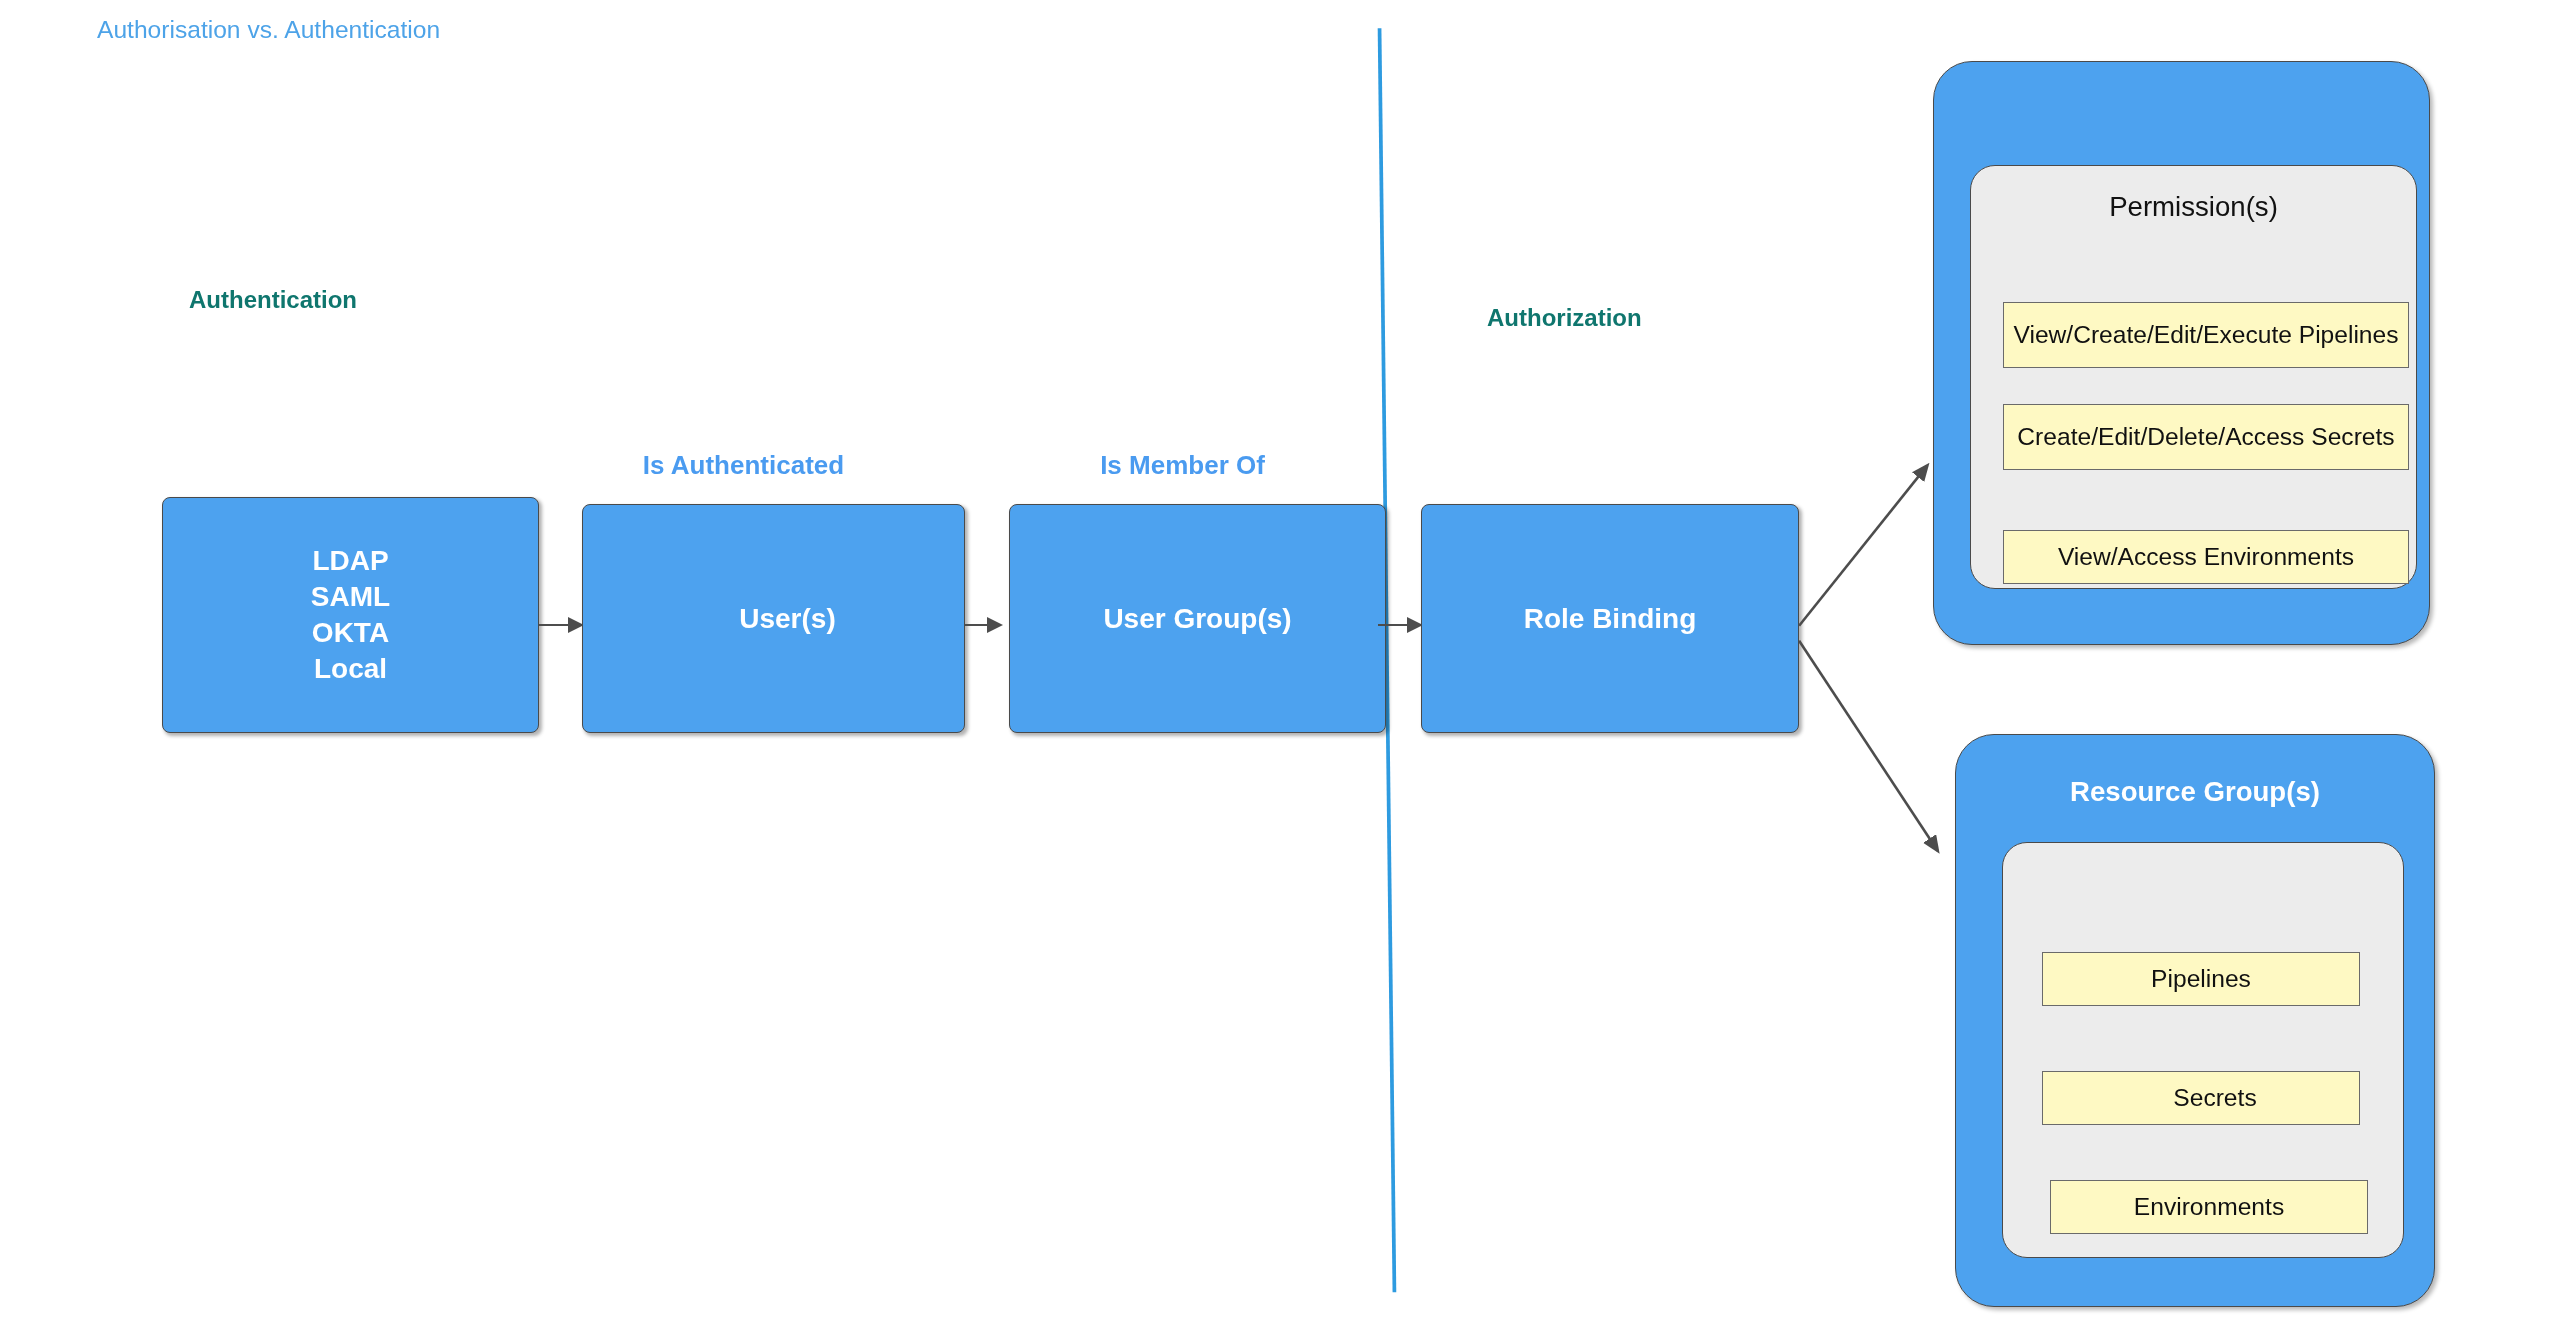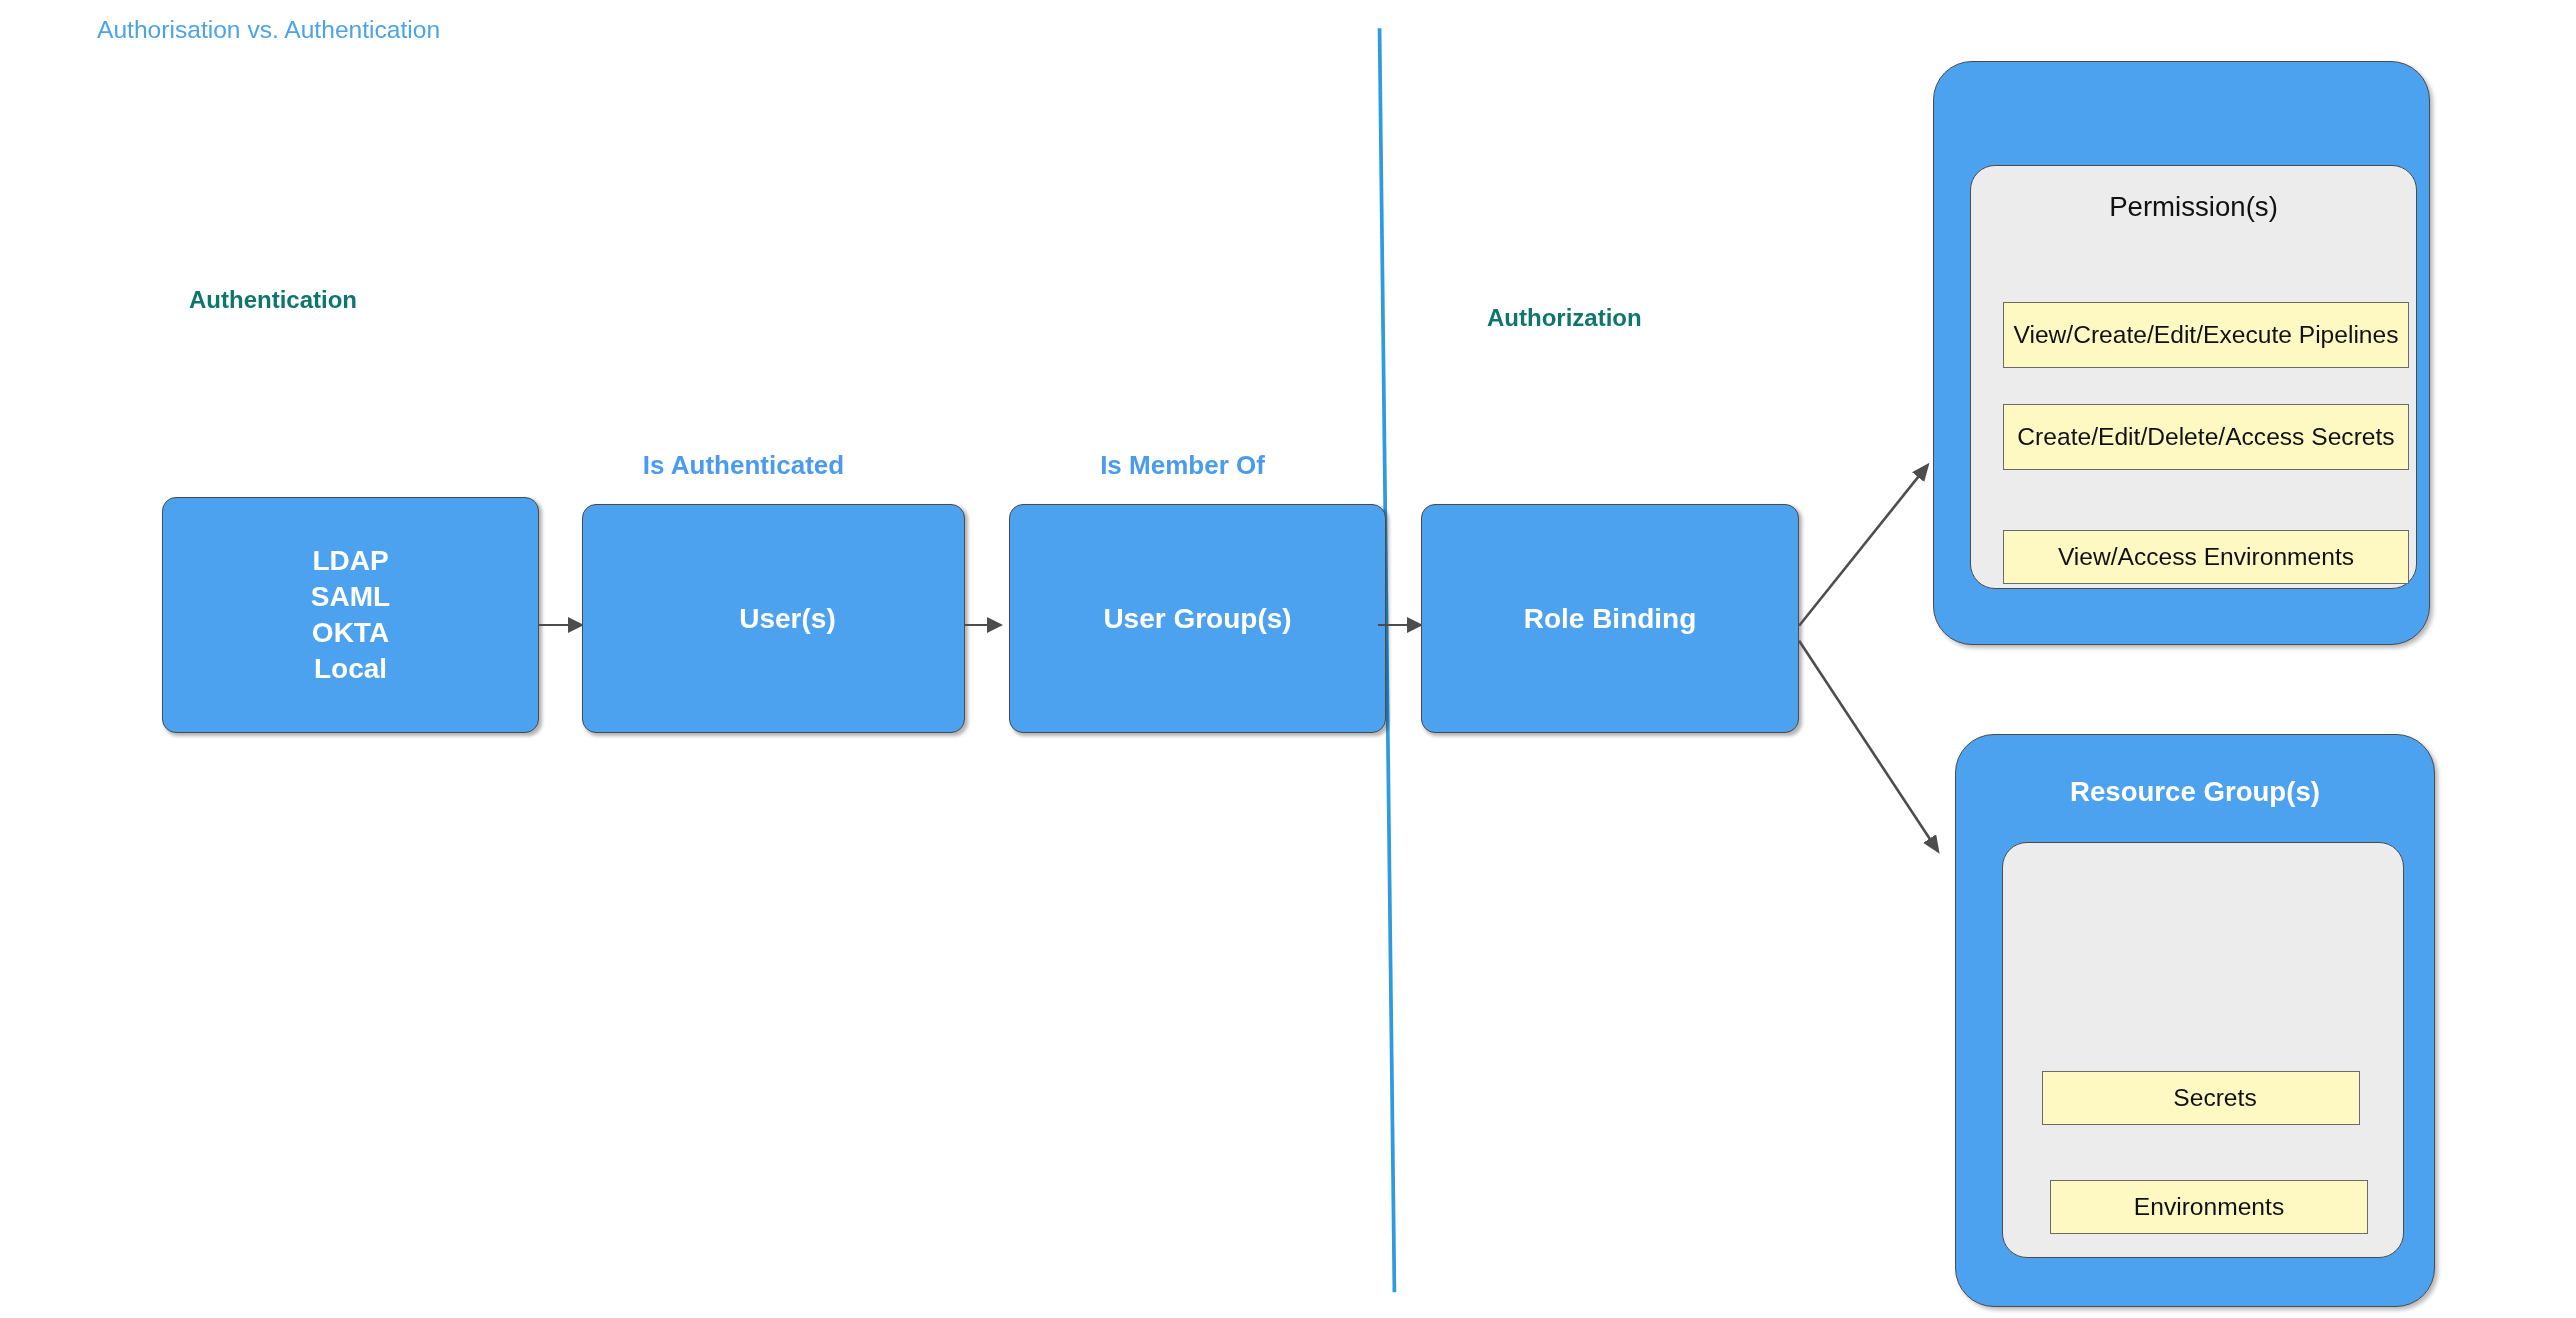--- a/index.html
+++ b/index.html
@@ -51,21 +51,21 @@
     text-align: center;
   }
   #label-is-authenticated { left: 632px;  top: 450px; width: 223px; }
   #label-is-member-of     { left: 1078px; top: 450px; width: 209px; }
 
   
   .proc-box {
     position: absolute;
     background: #4DA2EF;
     border: 1.5px solid #4a4a4a;
-    border-radius: 14px;
+    border-radius: 8px;
     box-shadow: 2.2px 2.2px 3.7px rgba(0,0,0,0.30);
     display: flex;
     align-items: center;
     justify-content: center;
     color: #ffffff;
     font-weight: bold;
     font-size: 28px;
     text-align: center;
     line-height: 1.28;
     box-sizing: border-box;
@@ -251,17 +251,18 @@
   </div>
   <div class="item-box" id="perm-0">View/Create/Edit/Execute Pipelines</div>
   <div class="item-box" id="perm-1">Create/Edit/Delete/Access Secrets</div>
   <div class="item-box" id="perm-2">View/Access Environments</div>
 
   <div class="group-panel" id="panel-resource-groups">
     <div class="panel-title" style="top:41px;">Resource Group(s)</div>
   </div>
 
   <div class="inner-panel" id="inner-resources"></div>
+  <div class="item-box" id="res-0">Pipelines</div>
   <div class="item-box" id="res-1">Secrets</div>
   <div class="item-box" id="res-2">Environments</div>
 
 </div>
 
 
 </body></html>

